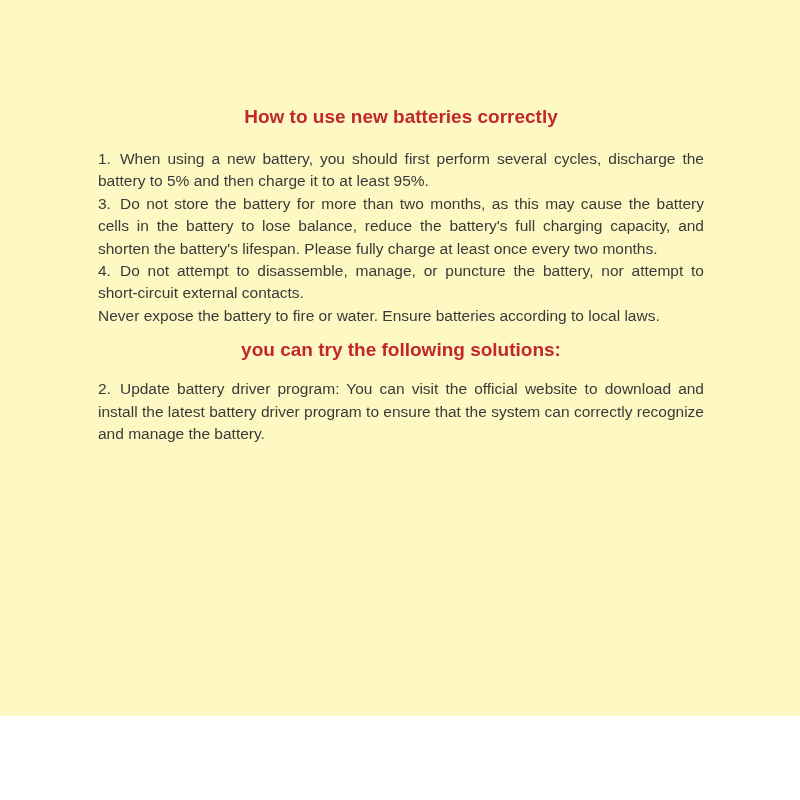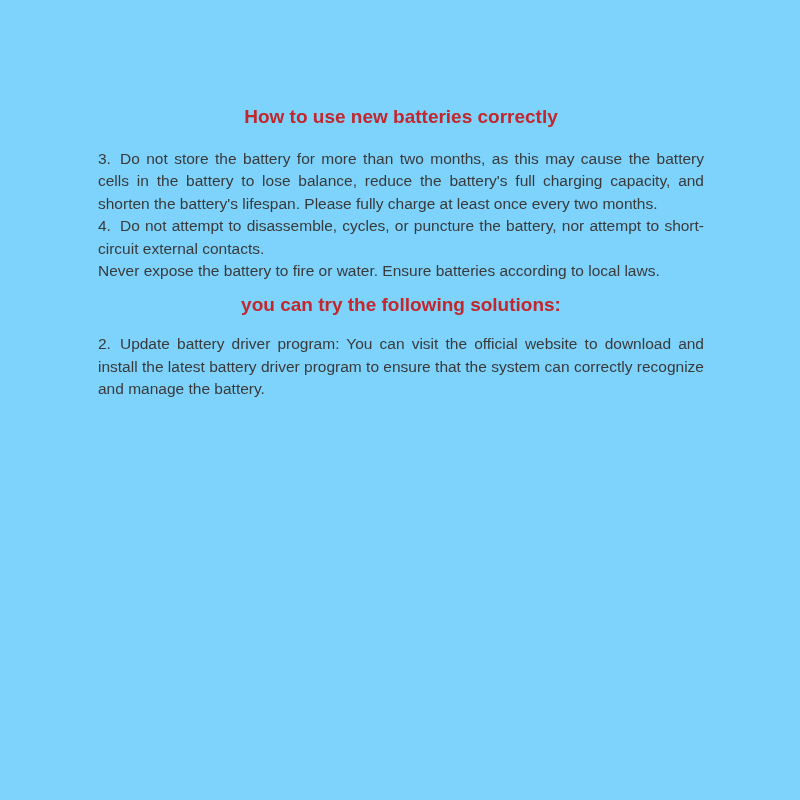--- a/index.html
+++ b/index.html
@@ -3,22 +3,22 @@
 <meta charset="utf-8">
 <style>
   html, body {
     margin: 0;
     padding: 0;
     background: #ffffff;
   }
   .page {
     position: relative;
     width: 800px;
-    height: 800px;
-    background: #7dd3fc;
+    height: 716px;
+    background: #fef9c3;
     font-family: "Liberation Sans", sans-serif;
     overflow: hidden;
     box-sizing: border-box;
   }
   .content {
     position: absolute;
     left: 98px;
     top: 104px;
     width: 606px;
   }
@@ -57,24 +57,27 @@
 </style>
 </head>
 <body>
 
 <div class="page">
   <div class="content">
 
     <h1 class="red-heading section1-title">How to use new batteries correctly</h1>
 
     <p class="para">
+      <span class="para-num">1.</span><span>When using a new battery, you should first perform several cycles, discharge the battery to 5% and then charge it to at least 95%.</span>
+    </p>
+    <p class="para">
       <span class="para-num">3.</span><span>Do not store the battery for more than two months, as this may cause the battery cells in the battery to lose balance, reduce the battery's full charging capacity, and shorten the battery's lifespan. Please fully charge at least once every two months.</span>
     </p>
     <p class="para">
-      <span class="para-num">4.</span><span>Do not attempt to disassemble, cycles, or puncture the battery, nor attempt to short-circuit external contacts.</span>
+      <span class="para-num">4.</span><span>Do not attempt to disassemble, manage, or puncture the battery, nor attempt to short-circuit external contacts.</span>
     </p>
     <p class="para">
       <span>Never expose the battery to fire or water. Ensure batteries according to local laws.</span>
     </p>
 
     <h2 class="red-heading section2-title-line2">you can try the following solutions:</h2>
 
     <p class="para">
       <span class="para-num">2.</span><span>Update battery driver program: You can visit the official website to download and install the latest battery driver program to ensure that the system can correctly recognize and manage the battery.</span>
     </p>

